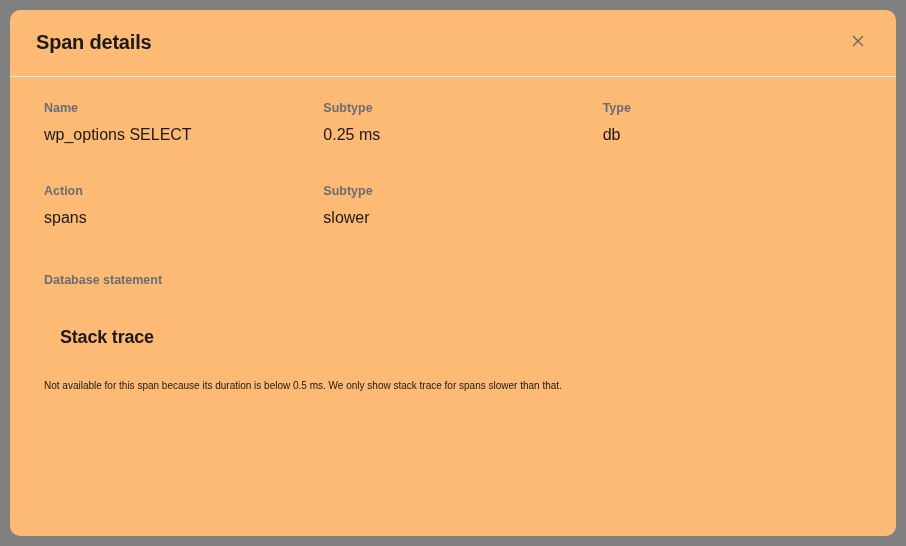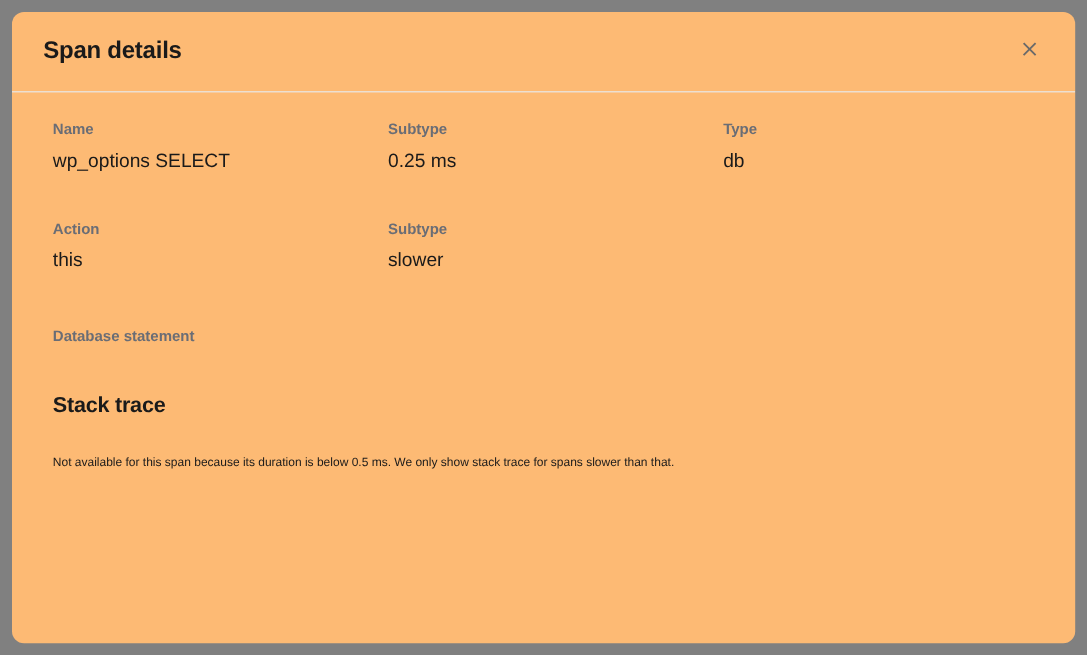--- a/index.html
+++ b/index.html
@@ -73,20 +73,21 @@
       color: #1a1a1a;
       font-weight: 400;
     }
     .section-heading {
       font-size: 18px;
       font-weight: 700;
       color: #1a1a1a;
       margin-top: 20px;
       margin-bottom: 30px;
       letter-spacing: -0.2px;
+      margin-left: 16px;
     }
     .section-body {
       font-size: 10px;
       color: #1a1a1a;
       line-height: 1.5;
     }
     .db-statement-field {
       margin-bottom: 40px;
       margin-top: 46px;
     }
@@ -121,21 +122,21 @@
       </div>
 
 
       <div>
         <div class="field-label">Type</div>
         <div class="field-value">db</div>
       </div>
 
       <div>
         <div class="field-label">Action</div>
-        <div class="field-value">this</div>
+        <div class="field-value">spans</div>
       </div>
 
       <div>
         <div class="field-label">Subtype</div>
         <div class="field-value">slower</div>
       </div>
 
     </div>
 
     <div class="db-statement-field">

